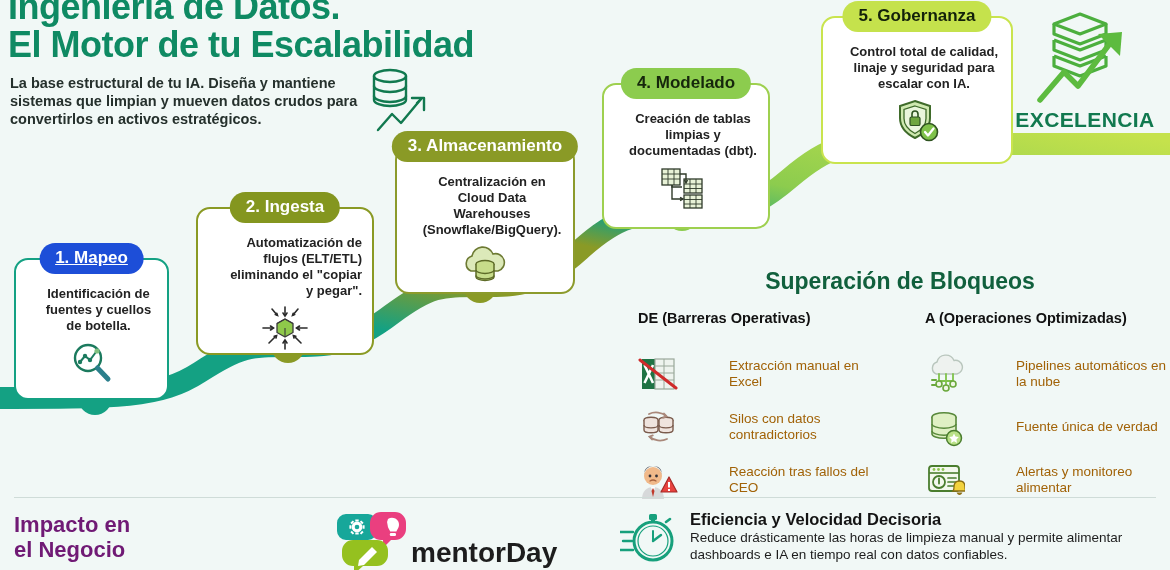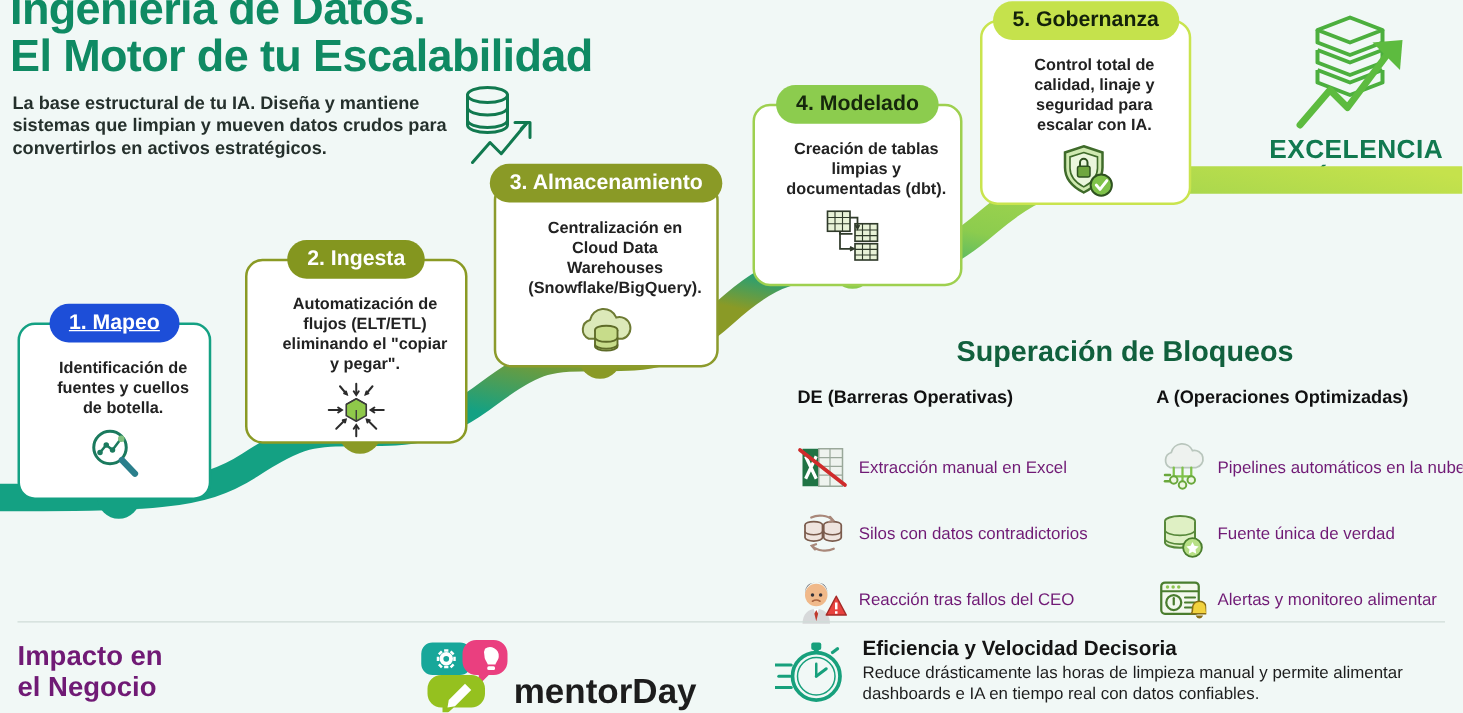--- a/index.html
+++ b/index.html
@@ -45,41 +45,41 @@
   }
   .step .bd{
     padding:26px 10px 4px;font-size:13px;line-height:16px;
     font-weight:bold;color:#222;margin-left:14px;
   }
   .step .ico{display:block;margin:2px auto 0;}
 
   
   #step1{left:14px;top:258px;width:155px;height:142px;border:2.5px solid #14a183;}
   #step1 .hd{background:#1d4ed8;color:#fff;text-decoration:underline;}
-  #step2{left:196px;top:207px;width:178px;height:148px;border:2.5px solid #8a9a24;}
+  #step2{left:196px;top:207px;width:178px;height:148px;border:2.5px solid #8a9a24;text-align:right;}
   #step2 .hd{background:#84961f;color:#fff;}
   #step3{left:395px;top:146px;width:180px;height:148px;border:2.5px solid #8c9b2c;}
   #step3 .hd{background:#8a9a26;color:#fff;}
   #step4{left:602px;top:83px;width:168px;height:146px;border:2.5px solid #9ed04f;}
   #step4 .hd{background:#8ccc4e;color:#16270c;}
-  #step5{left:784px;top:16px;width:169px;height:148px;border:2.5px solid #c9e44e;}
+  #step5{left:821px;top:16px;width:192px;height:148px;border:2.5px solid #c9e44e;}
   #step5 .hd{background:#c5e24c;color:#13210a;}
 
   
   .blk-title{
     position:absolute;left:640px;top:268px;width:520px;text-align:center;
     font-size:23px;font-weight:bold;color:#11603d;
   }
   .blk-col{position:absolute;top:310px;}
   #blkLeft{left:638px;width:250px;}
   #blkRight{left:925px;width:250px;}
   .blk-head{font-size:14.5px;font-weight:bold;color:#111;margin-bottom:27px;}
   .blk-item{display:flex;align-items:center;gap:9px;margin-bottom:11px;height:42px;}
   .blk-item .bi{flex:0 0 40px;width:40px;height:40px;}
-  .blk-item .bt{font-size:13.5px;line-height:16px;color:#701a75;}
+  .blk-item .bt{font-size:13.5px;line-height:16px;color:#a16207;margin-left:42px;}
 
   
   .divider{position:absolute;left:14px;top:497px;width:1142px;height:1px;background:#cfdcd8;}
   .ft-title{
     position:absolute;left:14px;top:512px;width:250px;
     font-size:22px;line-height:25px;font-weight:bold;color:#701a75;
   }
   .logo{position:absolute;left:333px;top:510px;width:240px;height:60px;}
   .ft-right{position:absolute;left:620px;top:508px;width:545px;display:flex;gap:12px;}
   .ft-right .fi{flex:0 0 58px;width:58px;height:58px;}

